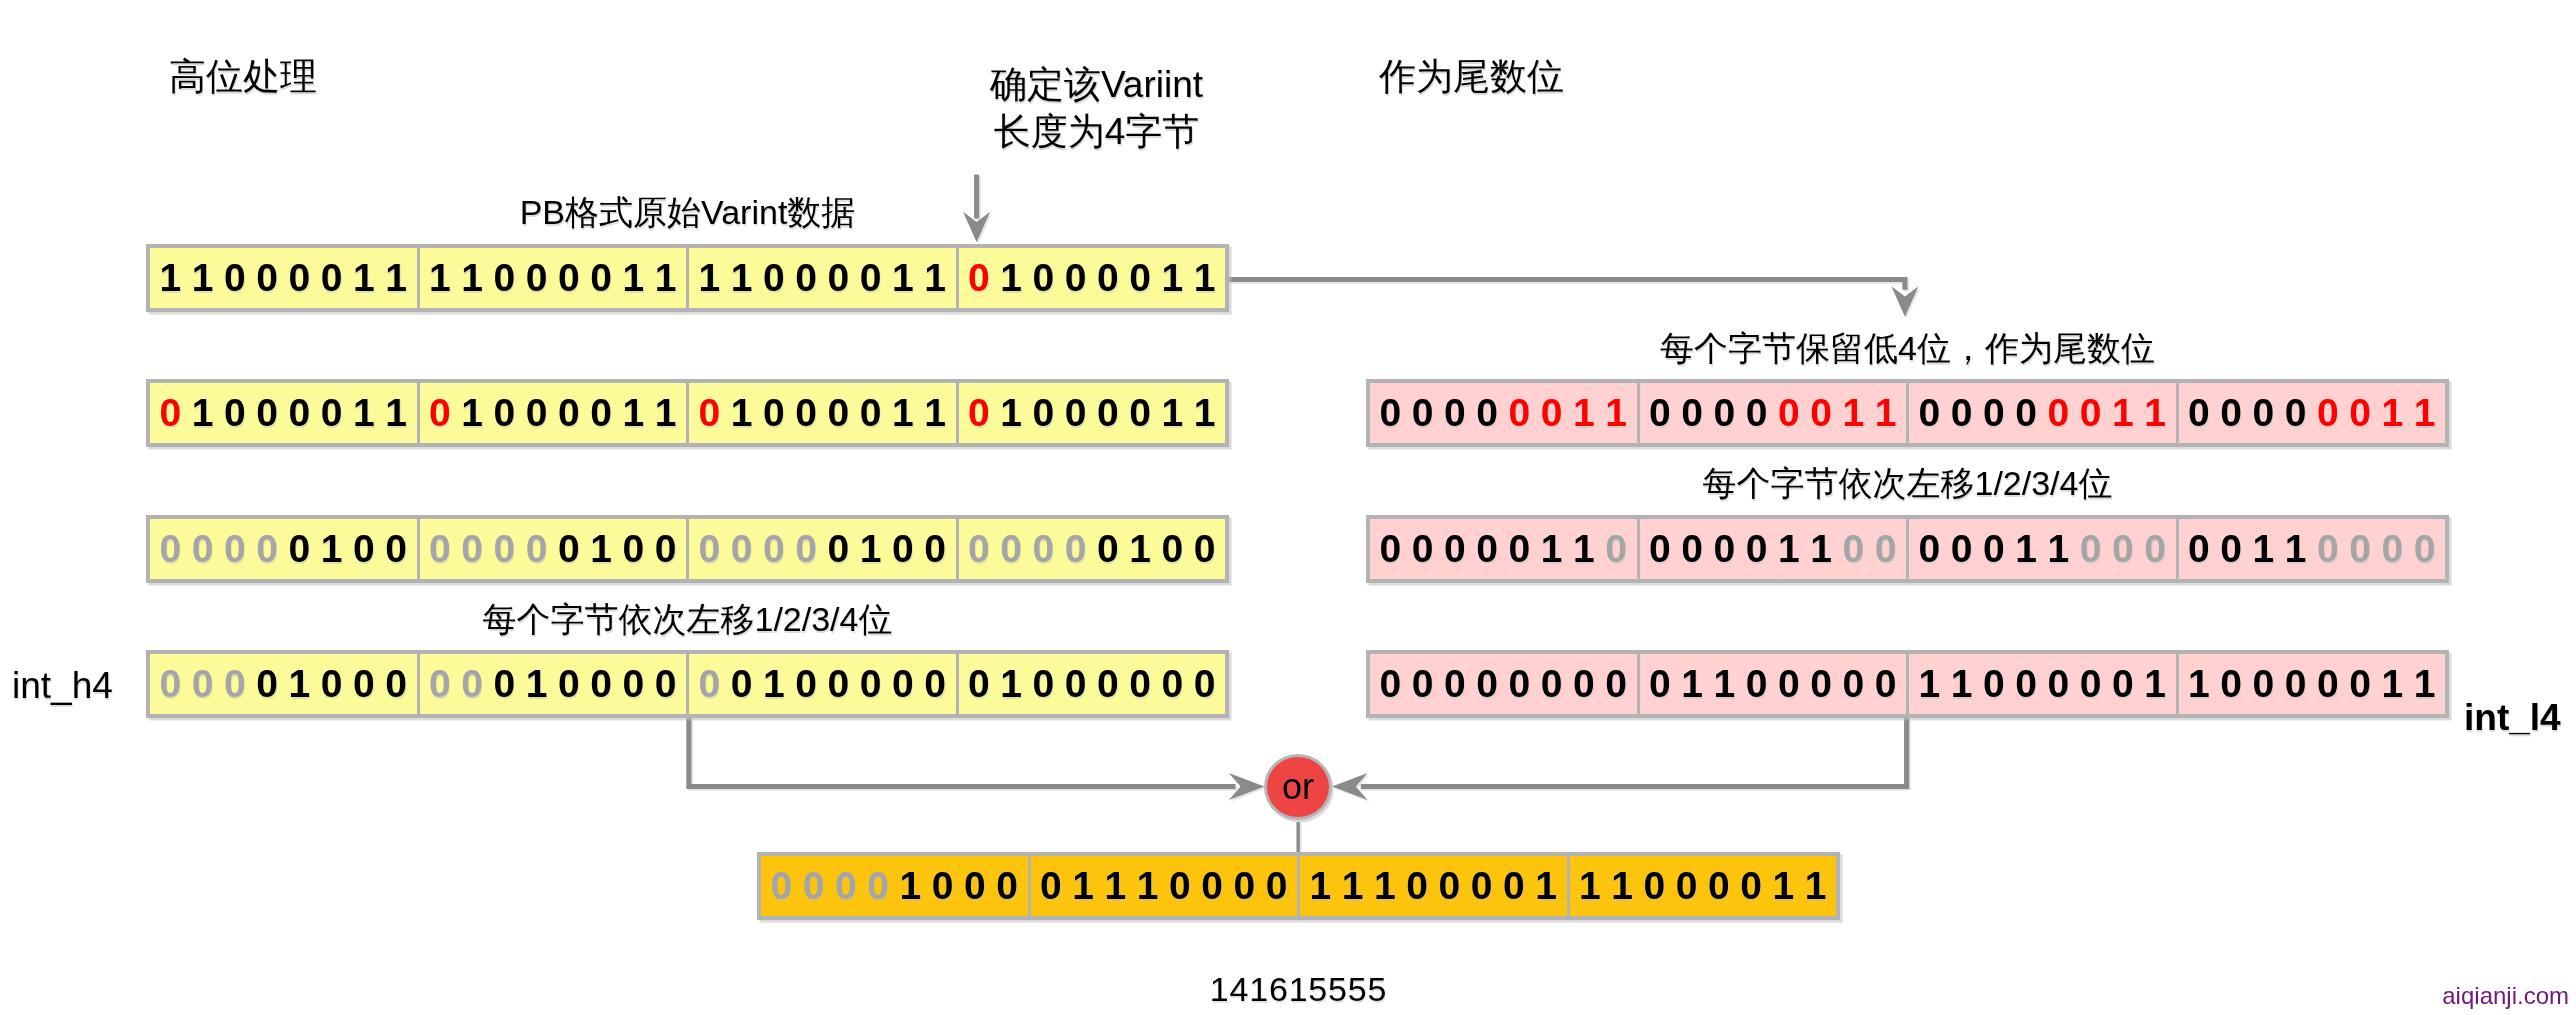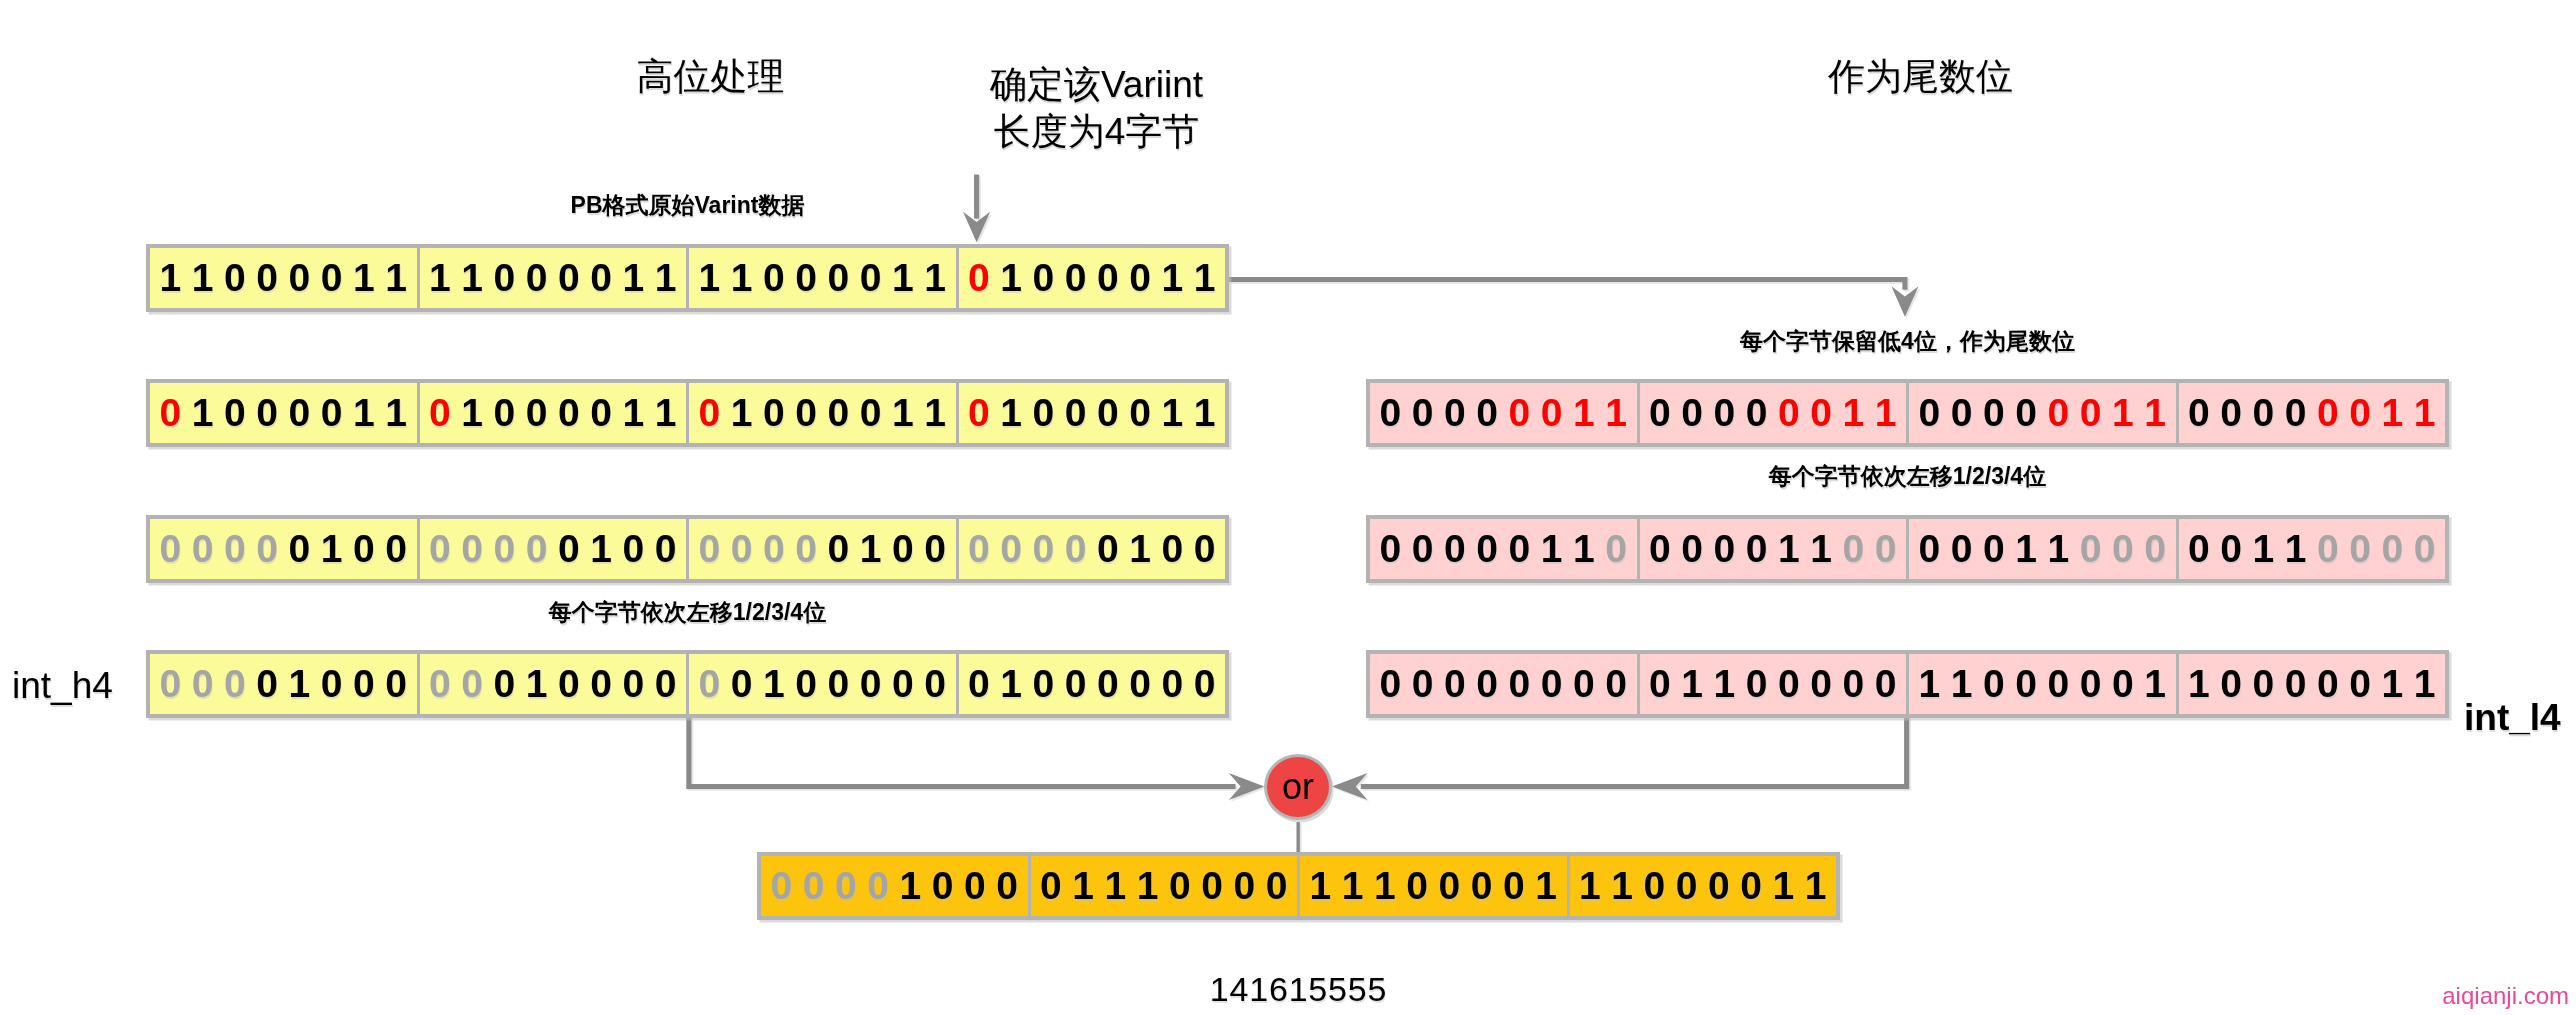--- a/index.html
+++ b/index.html
@@ -2,29 +2,29 @@
 <html style="font-size:13.5px"><head>
 <meta charset="utf-8">
 <style>
   html,body{margin:0;padding:0;background:#ffffff;}
   .canvas{
     position:relative;width:2576px;height:1016px;background:#ffffff;overflow:hidden;
     font-family:"Liberation Sans","DejaVu Sans",sans-serif;color:#000;
   }
   .connector-layer{position:absolute;left:0;top:0;width:2576px;height:1016px;pointer-events:none;}
   .title{
-    position:absolute;text-align:center;font-size:37px;font-weight:400;
+    position:absolute;font-size:37px;font-weight:400;
     text-shadow:0.8px 1.7px 0 rgba(185,185,185,.55);white-space:nowrap;font-family:Liberation Serif, serif;
   }
   .annotation{
     position:absolute;left:957px;top:61px;width:279px;text-align:center;
     font-size:37px;line-height:47px;text-shadow:0.8px 1.7px 0 rgba(185,185,185,.55);white-space:nowrap;
   }
   .row-label{
-    position:absolute;width:1083px;text-align:center;font-size:23px;font-weight:700;
+    position:absolute;width:1083px;text-align:center;font-size:34px;font-weight:400;
     text-shadow:0.8px 1.7px 0 rgba(185,185,185,.5);white-space:nowrap;
   }
   .bit-row{
     position:absolute;width:1083px;height:68px;box-sizing:border-box;
     border:4.2px solid #b3b3b3;display:flex;
     box-shadow:2.5px 2.5px 0 rgba(190,190,190,.55);
   }
   .bit-row.yellow{background:#fbfb9a;}
   .bit-row.pink{background:#ffd1d1;}
   .bit-row.gold{background:#fcc40d;}
@@ -46,21 +46,21 @@
     display:flex;align-items:center;justify-content:center;
     font-size:36px;box-shadow:1.7px 2.5px 0 rgba(190,190,190,.55);
   }
   .result-value{
     position:absolute;left:757px;top:970px;width:1083px;text-align:center;
     font-size:34px;font-weight:400;letter-spacing:0.8px;
     text-shadow:0.8px 1.7px 0 rgba(190,190,190,.45);
   }
   .watermark{
     position:absolute;left:2285px;top:982px;width:284px;text-align:right;
-    font-size:24px;color:#ec4899;text-shadow:0 0.8px 0 #ffffff;
+    font-size:24px;color:#701a75;text-shadow:0 0.8px 0 #ffffff;
   }
 </style>
 </head>
 <body>
 
 <div class="canvas">
 
   <svg class="connector-layer" viewBox="0 0 3044 1200" xmlns="http://www.w3.org/2000/svg">
     <g stroke="#8a8a8a" stroke-width="6" fill="none" style="filter:drop-shadow(2px 2px 0 rgba(200,200,200,.5));">
       <path d="M1154 206 V258"></path>

